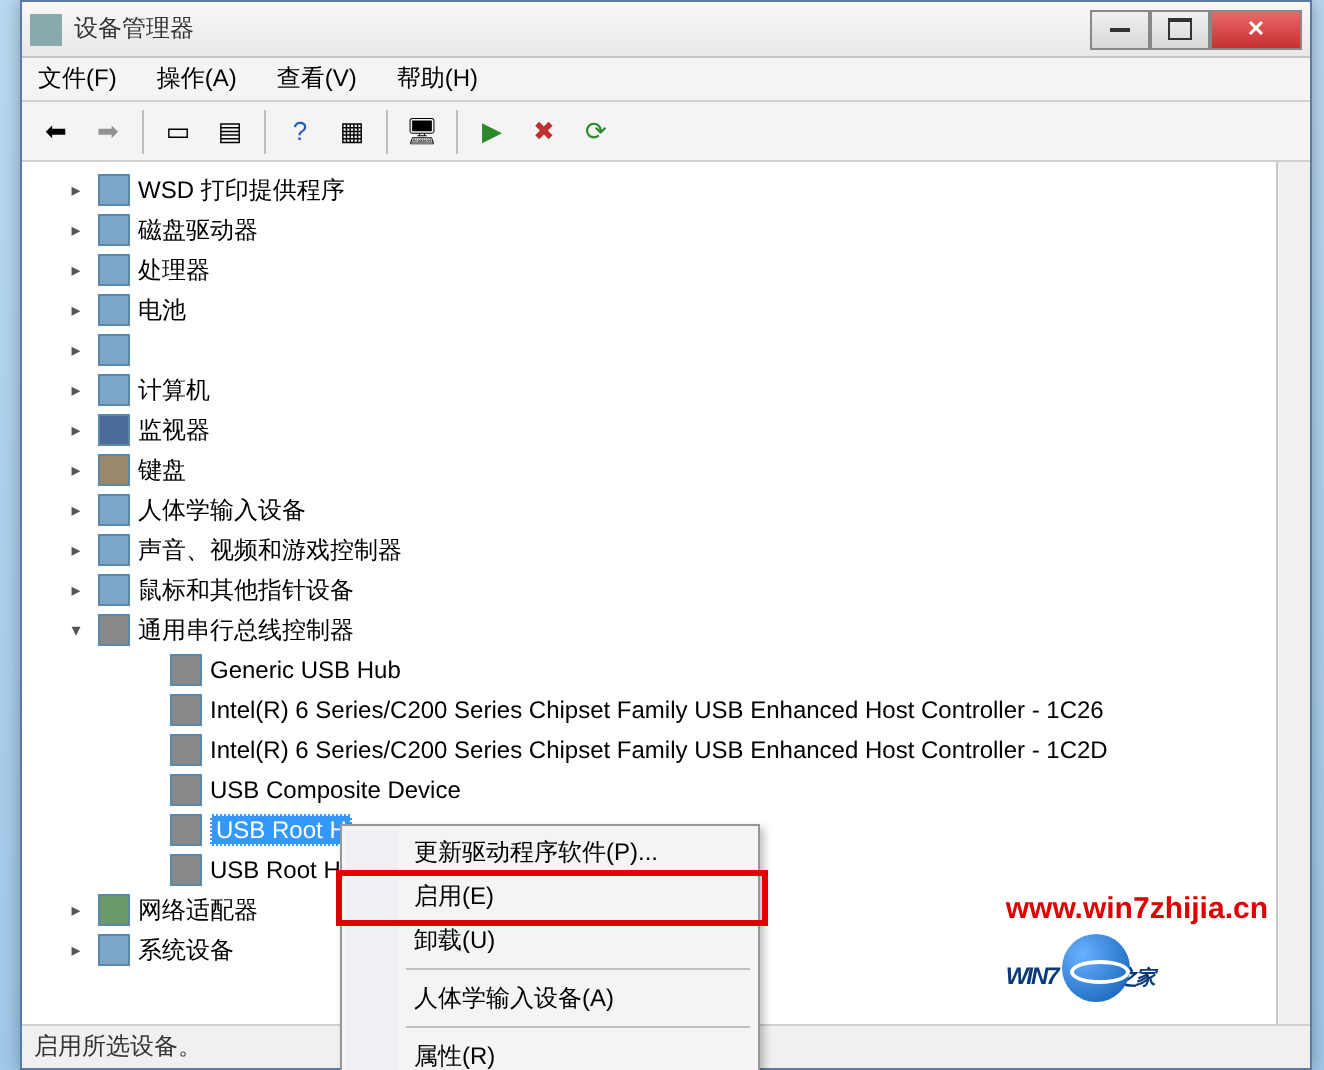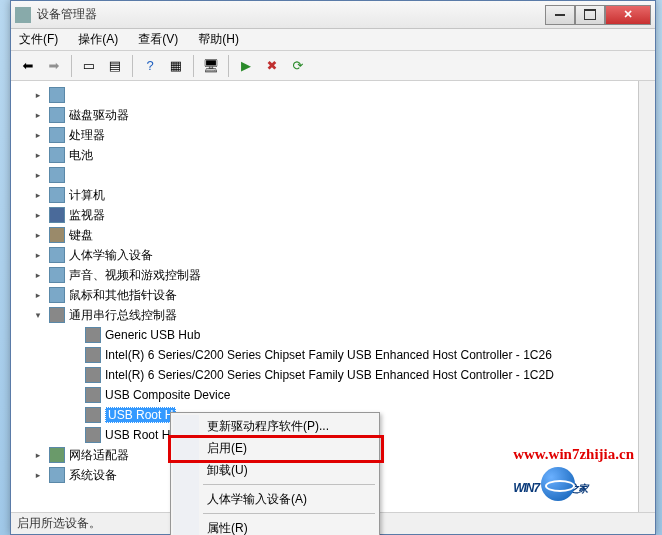--- a/index.html
+++ b/index.html
@@ -46,21 +46,21 @@
 
 .statusbar { height:22px; background:#f0f0f0; border-top:1px solid #d0d0d0; display:flex; align-items:center; padding:0 6px; color:#333; }
 
 .ctxmenu { position:absolute; left:170px; top:412px; width:210px; background:#f4f4f4; border:1px solid #979797; box-shadow:2px 2px 4px rgba(0,0,0,.25); padding:2px; }
 .ctxmenu .iconstrip { position:absolute; left:2px; top:2px; bottom:2px; width:26px; background:#eef0f4; }
 .ctxmenu .mi { position:relative; height:22px; display:flex; align-items:center; padding-left:34px; }
 .ctxmenu .msep { height:1px; background:#c0c0c0; margin:3px 2px 3px 30px; position:relative; }
 .redbox { position:absolute; left:168px; top:435px; width:216px; height:28px; border:3px solid #e00000; pointer-events:none; }
 
 .watermark { position:absolute; right:28px; bottom:34px; pointer-events:none; }
-.watermark .url { color:#e00000; font-weight:bold; font-size:15px; text-align:left;font-family:Liberation Serif, serif; }
+.watermark .url { color:#e00000; font-weight:bold; font-size:15px; text-align:left; }
 .watermark .logo { font-family: Arial Black, sans-serif; font-weight:900; font-size:32px; color:#0a3a7a; font-style:italic; letter-spacing:-1px; }
 .watermark .logo b { color:#0a3a7a; }
 .watermark .logo .ball { display:inline-block; width:34px; height:34px; background:radial-gradient(circle at 30% 30%, #6ab0ff,#0a5ab0); border-radius:50%; vertical-align:middle; margin-left:2px; position:relative; }
 .watermark .logo .ball::after { content:""; position:absolute; left:4px; top:13px; width:26px; height:8px; border:2px solid #fff; border-radius:50%; }
 .watermark .sub { font-size:10px; color:#0a3a7a; font-weight:bold; font-style:italic; margin-left:-6px; }
 </style>
 </head>
 <body>
 
 <div class="window">
@@ -97,20 +97,21 @@
     <div class="tbtn" style="color:#2a8a2a">▶</div>
     <div class="tbtn" style="color:#c03030">✖</div>
     <div class="tbtn" style="color:#2a8a2a">⟳</div>
   </div>
 
   <div class="content">
     <div class="tree" id="tree">
         <div class="node lvl1">
           <span class="exp plus"></span>
           <span class="nicon device"></span>
+          <span class="label">WSD 打印提供程序</span>
         </div>
         <div class="node lvl1">
           <span class="exp plus"></span>
           <span class="nicon device"></span>
           <span class="label">磁盘驱动器</span>
         </div>
         <div class="node lvl1">
           <span class="exp plus"></span>
           <span class="nicon device"></span>
           <span class="label">处理器</span>

